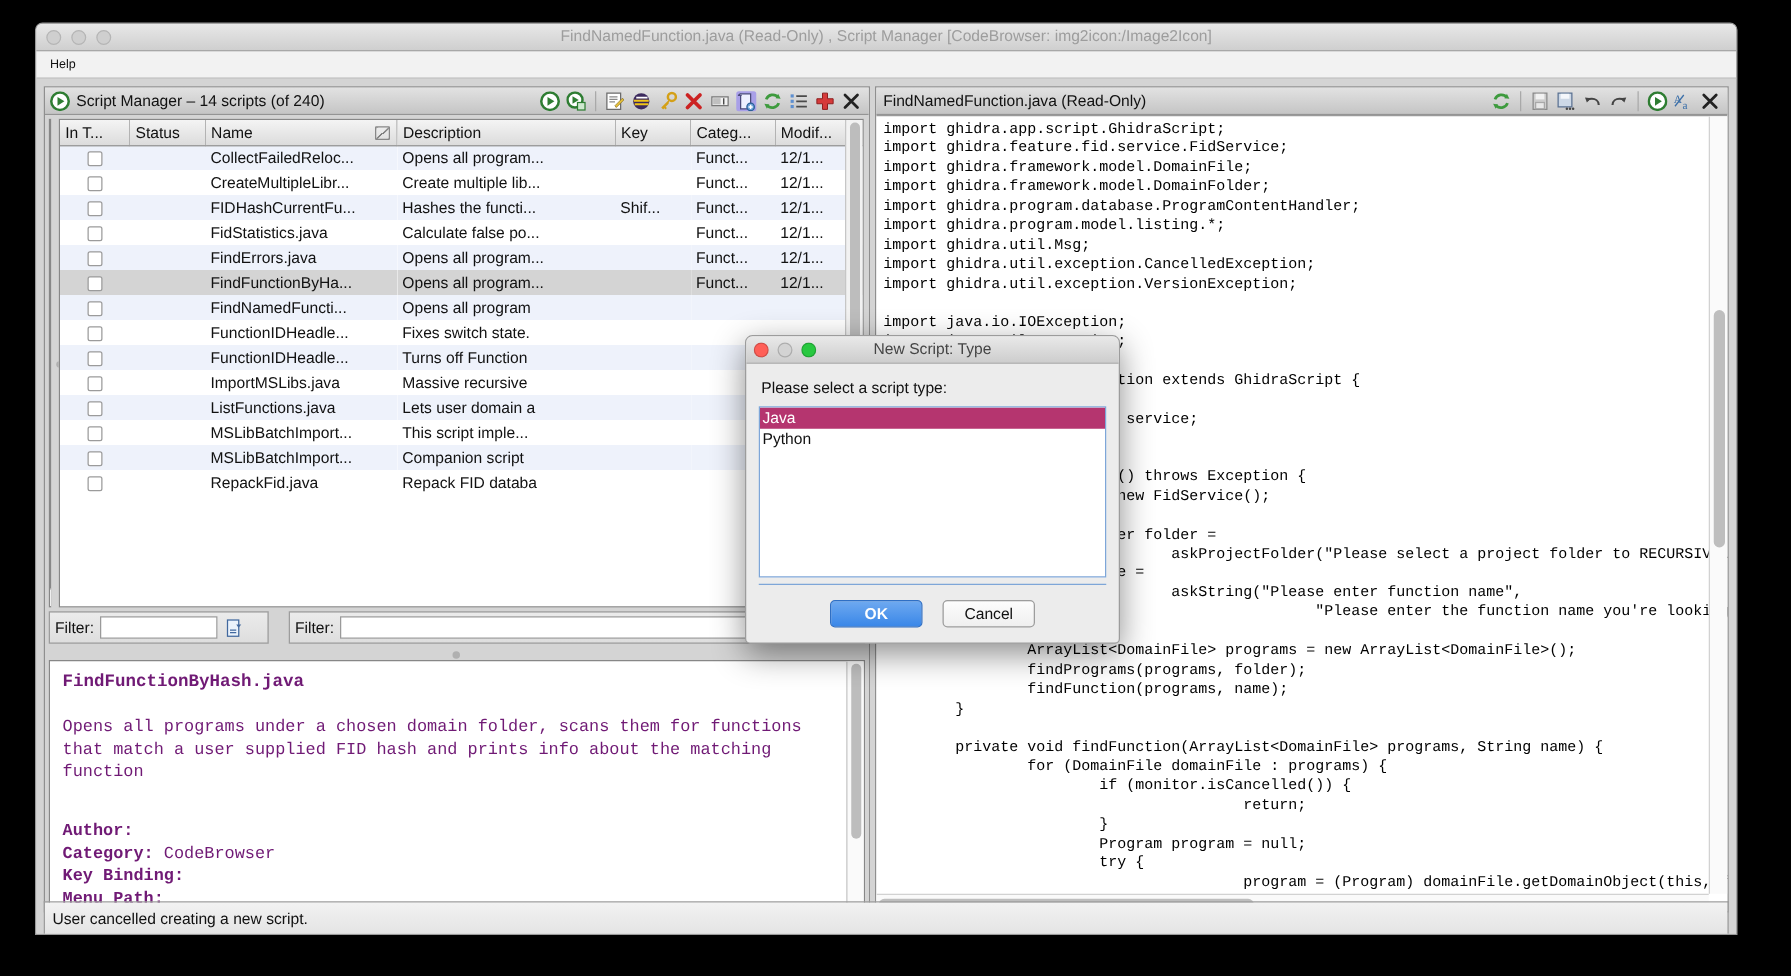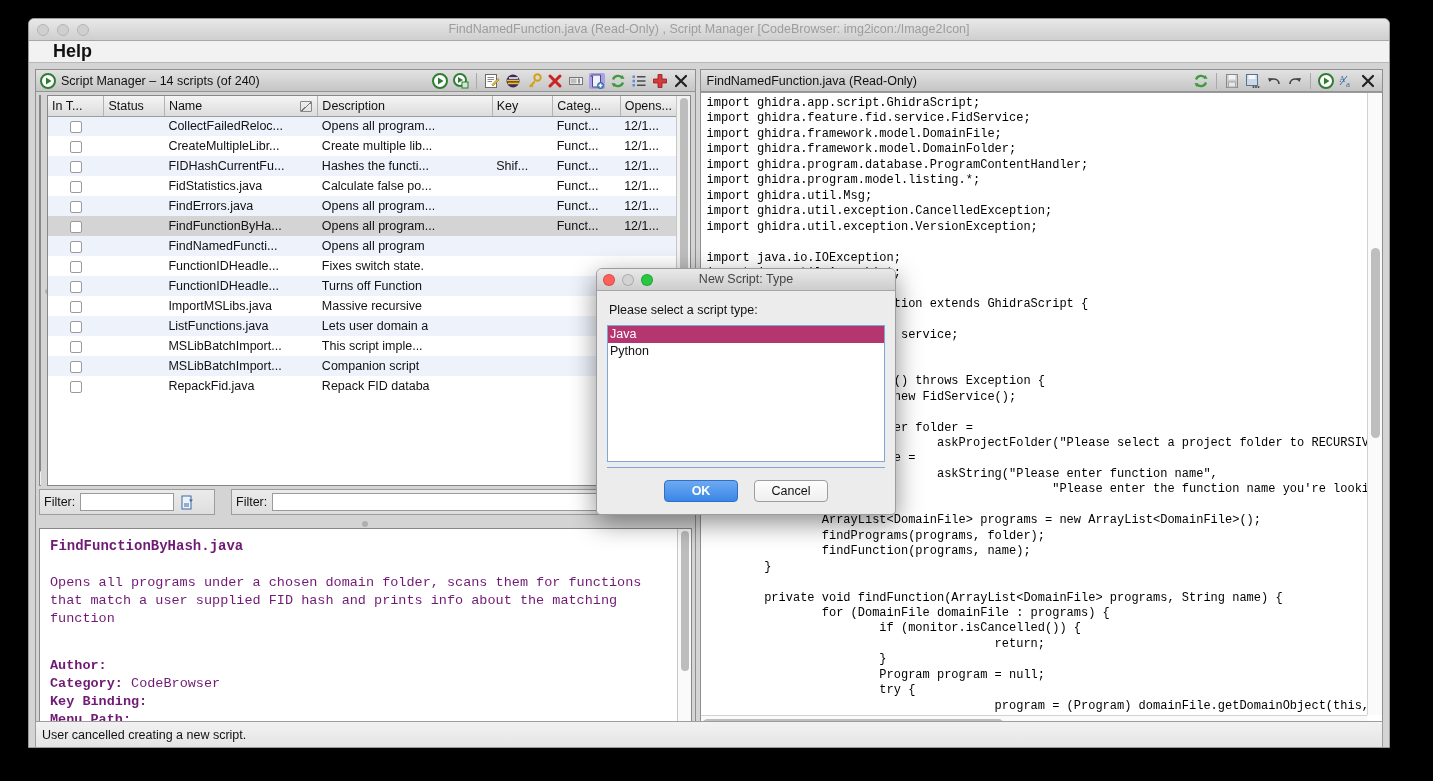--- a/index.html
+++ b/index.html
@@ -36,21 +36,21 @@
     font-family: "Liberation Sans", sans-serif;
   }
   
   .menubar {
     height: 22px;
     background: #f2f2f2;
     border-bottom: 1px solid #b8b8b8;
     display: flex; align-items: center;
   }
   .menubar .mi {
-    font-size: 18px; color: #111; padding: 2px 8px 2px 24px; font-weight: bold;
+    font-size: 10px; color: #111; padding: 2px 8px 2px 11px;
   }
   
   .workarea {
     position: absolute; top: 44px; left: 0; right: 0; bottom: 0;
     background: #d4d4d4;
     padding: 6px 6px 0 6px;
   }
   .panes { display: flex; height: 661px; gap: 4px; }
 
   
@@ -483,21 +483,21 @@
                     <col style="width:60px">
                 </colgroup>
                 <thead>
                     <tr id="table-head">
                       <th>In T...</th>
                       <th>Status</th>
                       <th class="sorted">Name</th>
                       <th>Description</th>
                       <th>Key</th>
                       <th>Categ...</th>
-                      <th>Opens...</th>
+                      <th>Modif...</th>
                     </tr>
                   </thead>
                 <tbody id="table-body">
                     <tr class="r-alt">
                       <td class="c-chk"><span class="chk"></span></td>
                       <td></td>
                       <td>CollectFailedReloc...</td>
                       <td>Opens all program...</td>
                       <td class="c-key"></td>
                       <td>Funct...</td>

